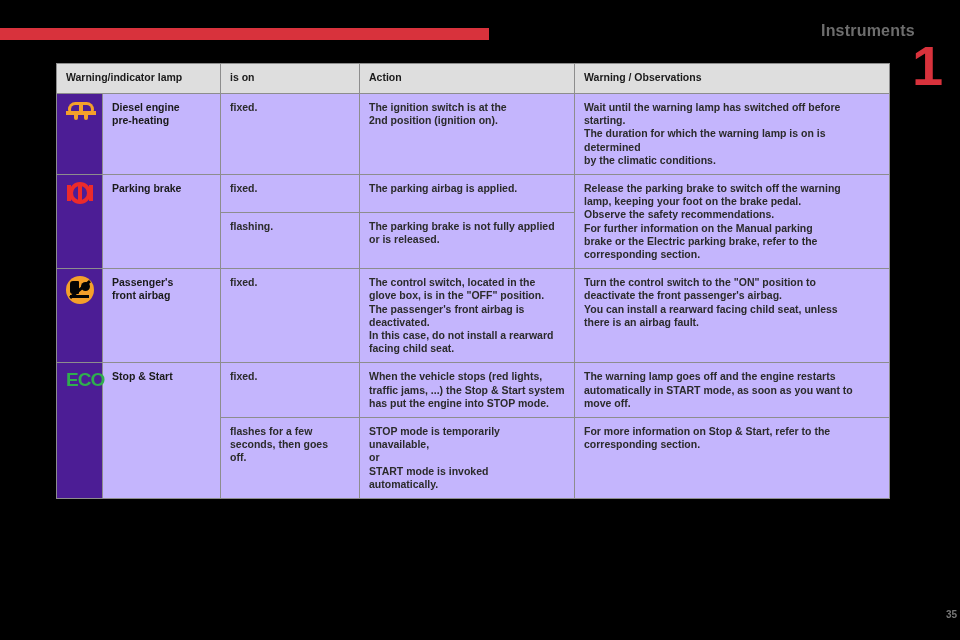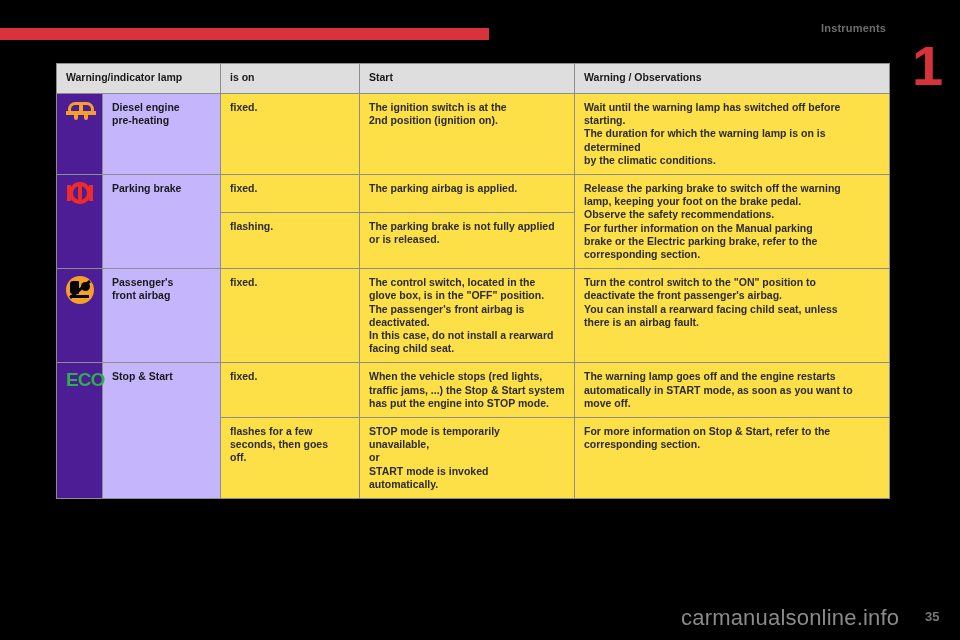--- a/index.html
+++ b/index.html
@@ -21,21 +21,21 @@
     position: absolute;
     left: 0; top: 28px;
     width: 489px; height: 12px;
     background: #d8323c;
   }
   
   .section-title {
     position: absolute;
     left: 821px; top: 22px;
     width: 120px;
-    font-size: 11px;
+    font-size: 16px;
     font-weight: bold;
     letter-spacing: .2px;
     color: #6d6d6d;
     white-space: nowrap;
   }
   
   .chapter-number {
     position: absolute;
     left: 912px; top: 38px;
     font-size: 56px;
@@ -78,21 +78,21 @@
     color: #1a1a1a;
     font-weight: bold;
     font-size: 11.5px;
     height: 30px;
     padding-top: 8px;
     vertical-align: middle;
   }
 
   
   tbody td {
-    background: #fde047;
+    background: #c4b5fd;
     color: #2b2b2b;
     font-weight: bold;
   }
   
   td.icon-cell {
     background: #4c1d95;
     text-align: center;
     vertical-align: top;
     padding: 8px 2px 2px 2px;
   }
@@ -198,22 +198,22 @@
   .watermark {
     position: absolute;
     left: 681px; top: 605px;
     font-size: 22px;
     color: #8a8a8a;
     letter-spacing: .2px;
     white-space: nowrap;
   }
   .page-number {
     position: absolute;
-    left: 925px; top: 609px;
-    font-size: 13px;
+    left: 946px; top: 609px;
+    font-size: 10px;
     font-weight: bold;
     color: #777777;
   }
 </style>
 </head>
 <body>
 
 <div id="page">
 
   <div class="red-rule"></div>
@@ -228,21 +228,21 @@
         <col class="c-icon">
           <col class="c-lamp">
           <col class="c-ison">
           <col class="c-cause">
           <col class="c-act">
       </colgroup>
       <thead>
         <tr>
           <th colspan="2">Warning/indicator lamp</th>
           <th>is on</th>
-          <th>Start</th>
+          <th>Action</th>
           <th>Warning / Observations</th>
         </tr>
       </thead>
       <tbody id="tbody">
           <tr>
             <td class="icon-cell" rowspan="1"><span class="ico ico-glow"><span class="loopwrap"></span><span class="mid"></span><span class="bar"></span><span class="tail1"></span><span class="tail2"></span></span></td>
             <td class="lamp-cell" rowspan="1">Diesel engine<br>pre-heating</td>
             <td>fixed.</td>
             <td>The ignition switch is at the<br>2nd position (ignition on).</td>
             <td>Wait until the warning lamp has switched off before starting.<br>The duration for which the warning lamp is on is determined<br>by the climatic conditions.</td>
@@ -274,16 +274,15 @@
           </tr>
           <tr>
             <td>flashes for a few<br>seconds, then goes<br>off.</td>
             <td>STOP mode is temporarily<br>unavailable,<br>or<br>START mode is invoked<br>automatically.</td>
             <td>For more information on Stop &amp; Start, refer to the<br>corresponding section.</td>
           </tr>
         </tbody>
     </table>
   </div>
 
-  <div class="watermark">carmanualsonline.info</div>
   <div class="page-number">35</div>
 
 </div>
 
 </body></html>

